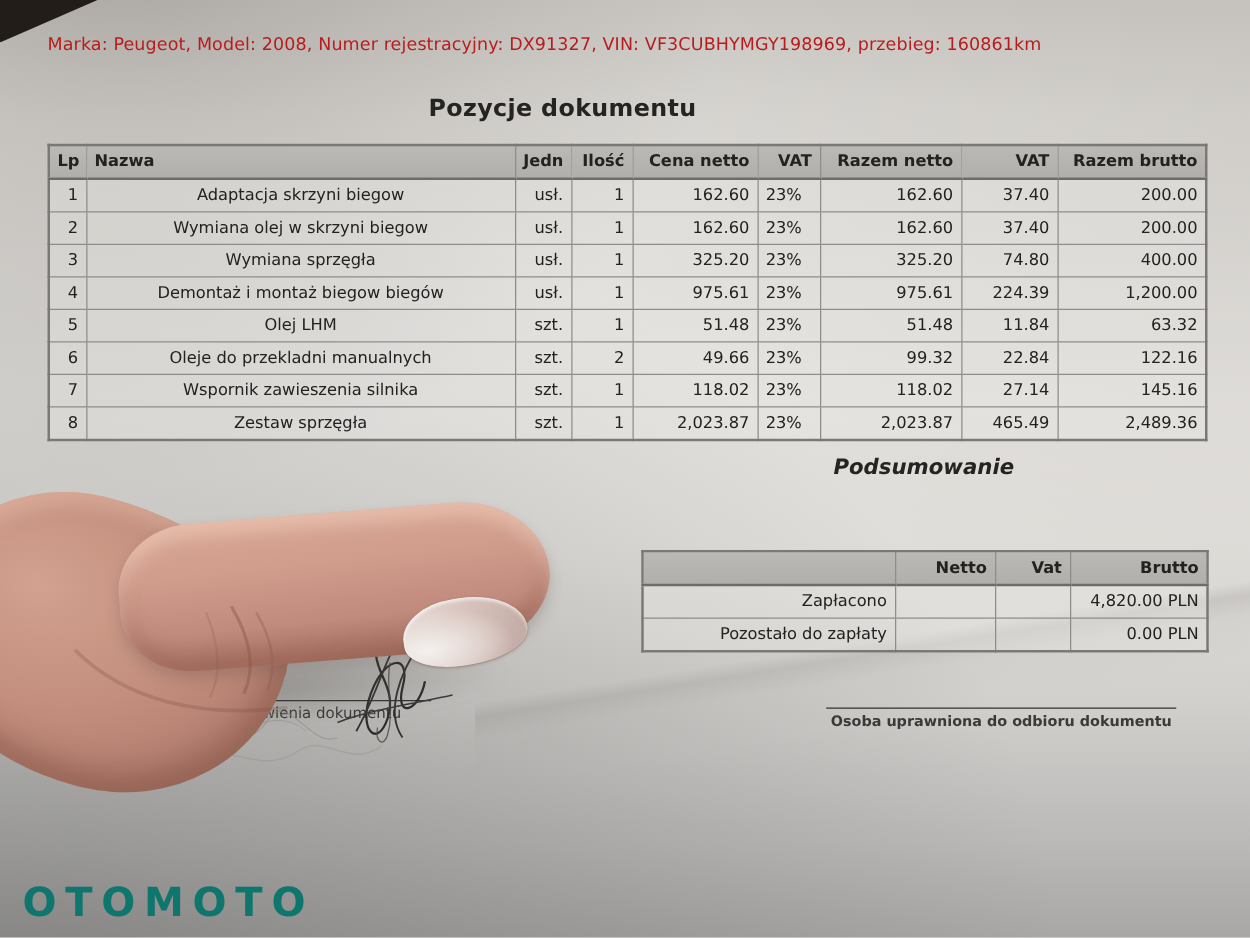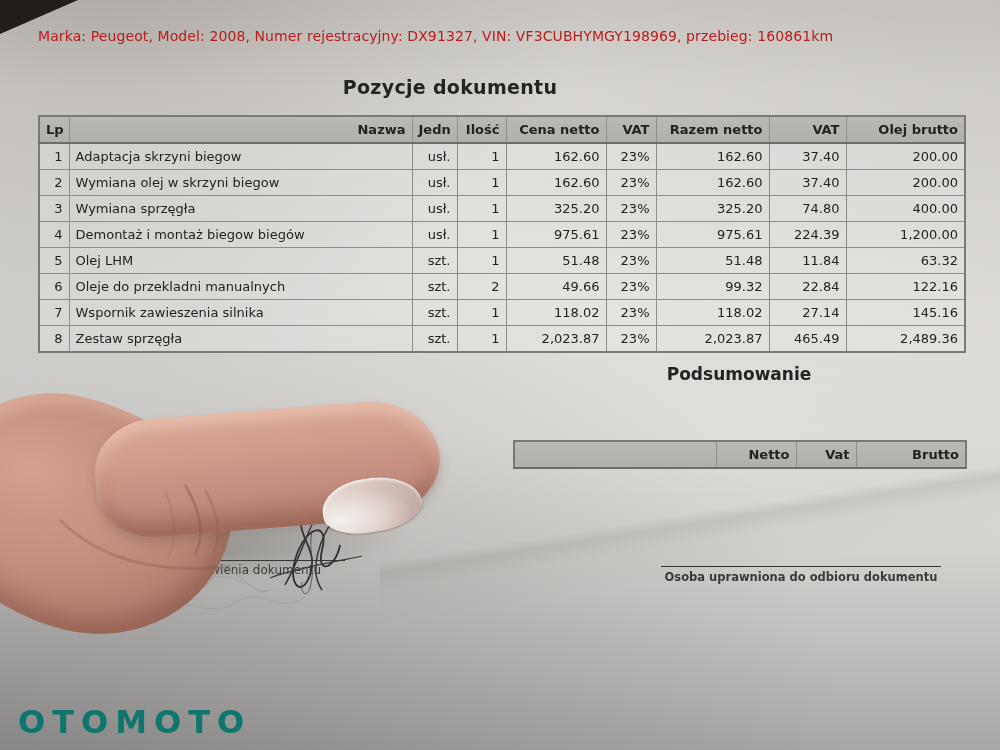--- a/index.html
+++ b/index.html
@@ -31,37 +31,37 @@
   .veh-line{
     position:absolute;left:38px;top:28px;width:930px;
     font-size:14px;color:#b91c1c;letter-spacing:0.1px;
   }
   .doc-title{
     position:absolute;left:0;top:76px;width:900px;text-align:center;
     font-size:19px;font-weight:bold;color:#262422;letter-spacing:0.3px;
   }
   .sum-title{
     position:absolute;left:513px;top:364px;width:452px;text-align:center;
-    font-size:17px;font-weight:bold;color:#262422;
+    font-size:17px;font-weight:bold;color:#262422;font-style:italic;
   }
   
   table.doc{border-collapse:collapse;table-layout:fixed;
     font-size:13px;color:#242220;background:rgba(236,234,231,0.35);}
   table.doc td,table.doc th{
     border:1px solid #8f8d89;padding:2px 6px;height:21px;
     overflow:hidden;white-space:nowrap;font-weight:normal;
   }
   table.doc th{
     background:linear-gradient(180deg,#bbb9b5 0%,#b1afab 100%);
     font-weight:bold;border-bottom:2px solid #6e6c68;
   }
   table.doc{border:2px solid #7b7975;}
   .items-table{position:absolute;left:38px;top:115px;width:926px;}
   .summary-table{position:absolute;left:513px;top:393px;width:452px;margin-top:47px;}
-  .al{text-align:left}.ar{text-align:right}.ac{text-align:right}
+  .al{text-align:center}.ar{text-align:right}.ac{text-align:left}
   
   .sig-line{position:absolute;border-top:1.6px solid #34322f;height:0;}
   .sig-left-line{left:152px;top:560px;width:193px;}
   .sig-right-line{left:661px;top:566px;width:280px;}
   .sig-label{position:absolute;font-size:12px;color:#3c3a38;text-align:center;}
   .sig-left-label{left:118px;top:563px;width:260px;}
   .sig-right-label{left:661px;top:570px;width:280px;font-size:11.5px;font-weight:bold;}
   
   .thumb-wrap{position:absolute;left:0;top:370px;width:470px;height:240px;pointer-events:none;}
   .thumb-shadow{
@@ -127,21 +127,21 @@
     <thead>
       <tr>
         <th class="al">Lp</th>
         <th class="ac">Nazwa</th>
         <th class="ar">Jedn</th>
         <th class="ar">Ilość</th>
         <th class="ar">Cena netto</th>
         <th class="ar">VAT</th>
         <th class="ar">Razem netto</th>
         <th class="ar">VAT</th>
-        <th class="ar">Olej brutto</th>
+        <th class="ar">Razem brutto</th>
       </tr>
     </thead>
     <tbody>
       <tr>
         <td class="ar">1</td>
         <td class="al">Adaptacja skrzyni biegow</td>
         <td class="ar">usł.</td>
         <td class="ar">1</td>
         <td class="ar">162.60</td>
         <td class="ac">23%</td>
@@ -239,20 +239,32 @@
     </colgroup>
     <thead>
       <tr>
         <th class="al"></th>
         <th class="ar">Netto</th>
         <th class="ar">Vat</th>
         <th class="ar">Brutto</th>
       </tr>
     </thead>
     <tbody>
+      <tr>
+        <td class="ar">Zapłacono</td>
+        <td class="ar"></td>
+        <td class="ar"></td>
+        <td class="ar">4,820.00 PLN</td>
+      </tr>
+      <tr>
+        <td class="ar">Pozostało do zapłaty</td>
+        <td class="ar"></td>
+        <td class="ar"></td>
+        <td class="ar">0.00 PLN</td>
+      </tr>
     </tbody>
   </table>
 
 <div class="sig-line sig-left-line"></div>
 <div class="sig-label sig-left-label">wystawienia dokumentu</div>
 <div class="sig-line sig-right-line"></div>
 <div class="sig-label sig-right-label">Osoba uprawniona do odbioru dokumentu</div>
 
 <svg class="hairs" width="220" height="90">
   <path d="M10,40 C40,10 70,70 95,30 C110,8 130,55 150,45" stroke="#8d8a85" stroke-width="1" fill="none" opacity="0.6"></path>

